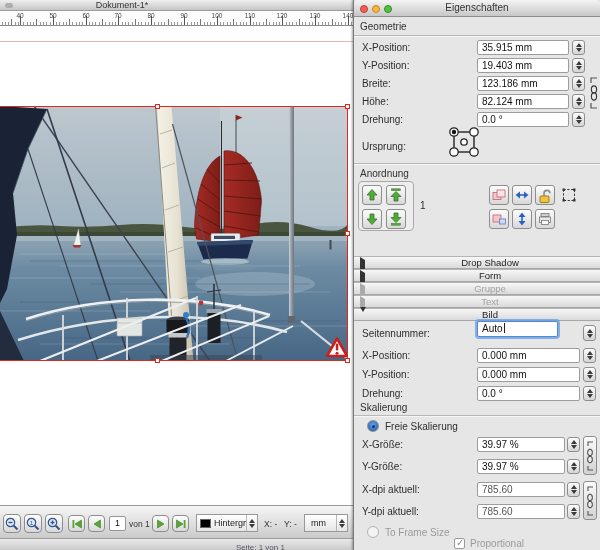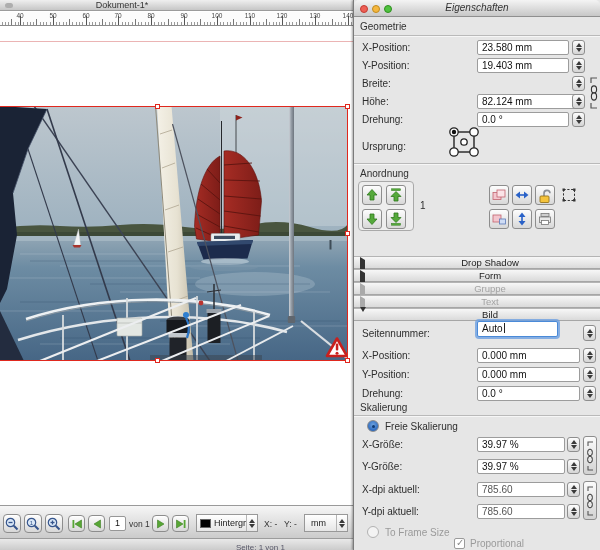--- a/index.html
+++ b/index.html
@@ -45,21 +45,21 @@
   .swatch{width:11px;height:9px;background:#000;border:1px solid #666;margin:0 3px;}
   .statusbar{position:absolute;left:0;top:538px;width:353px;height:12px;overflow:hidden;
     background:linear-gradient(#e9e9e9,#cbcbcb);border-top:1px solid #9c9c9c;}
   .status-text{position:absolute;left:236px;top:4px;font-size:8px;color:#556;}
 
   
   #panel{position:absolute;left:353px;top:0;width:247px;height:550px;background:#e6e6e6;
     border-left:1px solid #7a7a7a;box-shadow:-1px 0 2px rgba(0,0,0,.35);}
   .ptitle{position:absolute;left:0;top:0;width:100%;height:17px;border-radius:5px 5px 0 0;
     background:linear-gradient(#f4f4f4,#c7c7c7);border-bottom:1px solid #8f8f8f;}
-  .ptitle-text{position:absolute;left:50%;top:2px;transform:translateX(-50%);font-size:10px;color:#333;font-style:italic;}
+  .ptitle-text{position:absolute;left:50%;top:2px;transform:translateX(-50%);font-size:10px;color:#333;}
   .light{position:absolute;top:5px;width:8px;height:8px;border-radius:50%;}
   .sec-label{position:absolute;font-size:10px;color:#303030;}
   .hr{position:absolute;height:1px;background:#b9b9b9;box-shadow:0 1px 0 #f6f6f6;}
   .flabel{position:absolute;font-size:10px;color:#2e2e2e;white-space:nowrap;}
   .flabel.dis{color:#9a9a9a;}
   .inp{position:absolute;height:15px;background:#fff;border:1px solid #9c9c9c;border-radius:2px;
     font-size:10px;line-height:13px;color:#111;padding-left:4px;white-space:nowrap;overflow:hidden;}
   .inp.gray{color:#555;}
   .inp.focus{border:1px solid #4a8ad8;box-shadow:0 0 0 2px rgba(110,160,225,.8);}
   .caret{display:inline-block;width:1px;height:10px;background:#222;vertical-align:-1px;margin-left:1px;}
@@ -318,41 +318,42 @@
       <span class="light" style="left:6px;background:#ee5f55;border:1px solid #c23b33;"></span>
       <span class="light" style="left:18px;background:#f5b73e;border:1px solid #c08a1e;"></span>
       <span class="light" style="left:30px;background:#4fc23f;border:1px solid #2f8f1f;"></span>
       <span class="ptitle-text">Eigenschaften</span>
     </div>
 
     <span class="sec-label" style="left:6px;top:21px;">Geometrie</span>
     <div class="hr" style="left:0;top:35px;width:247px;"></div>
 
     <span class="flabel" style="left:8px;top:42px;">X-Position:</span>
-    <div class="inp" style="left:123px;top:40px;width:92px;">23.580 mm</div>
+    <div class="inp" style="left:123px;top:40px;width:92px;">35.915 mm</div>
     <div class="spin" style="left:218px;top:40px;">
         <span class="tri-up"></span>
         <span class="tri-dn"></span>
       </div>
 
     <span class="flabel" style="left:8px;top:60px;">Y-Position:</span>
     <div class="inp" style="left:123px;top:58px;width:92px;">19.403 mm</div>
     <div class="spin" style="left:218px;top:58px;">
         <span class="tri-up"></span>
         <span class="tri-dn"></span>
       </div>
 
     <span class="flabel" style="left:8px;top:78px;">Breite:</span>
+    <div class="inp" style="left:123px;top:76px;width:92px;">123.186 mm</div>
     <div class="spin" style="left:218px;top:76px;">
         <span class="tri-up"></span>
         <span class="tri-dn"></span>
       </div>
 
     <span class="flabel" style="left:8px;top:96px;">Höhe:</span>
-    <div class="inp" style="left:123px;top:94px;width:100px;">82.124 mm</div>
+    <div class="inp" style="left:123px;top:94px;width:92px;">82.124 mm</div>
     <div class="spin" style="left:218px;top:94px;">
         <span class="tri-up"></span>
         <span class="tri-dn"></span>
       </div>
 
     <svg style="position:absolute;left:233px;top:76px;" width="12" height="34" viewBox="0 0 12 34">
       <path d="M10,2 H4 V7 M10,32 H4 V27" stroke="#555" stroke-width="1.2" fill="none"></path>
       <ellipse cx="7" cy="13.5" rx="2.6" ry="3.6" fill="#e8e8e8" stroke="#333" stroke-width="1.1"></ellipse>
       <ellipse cx="7" cy="20.5" rx="2.6" ry="3.6" fill="#e8e8e8" stroke="#333" stroke-width="1.1"></ellipse>
     </svg>

